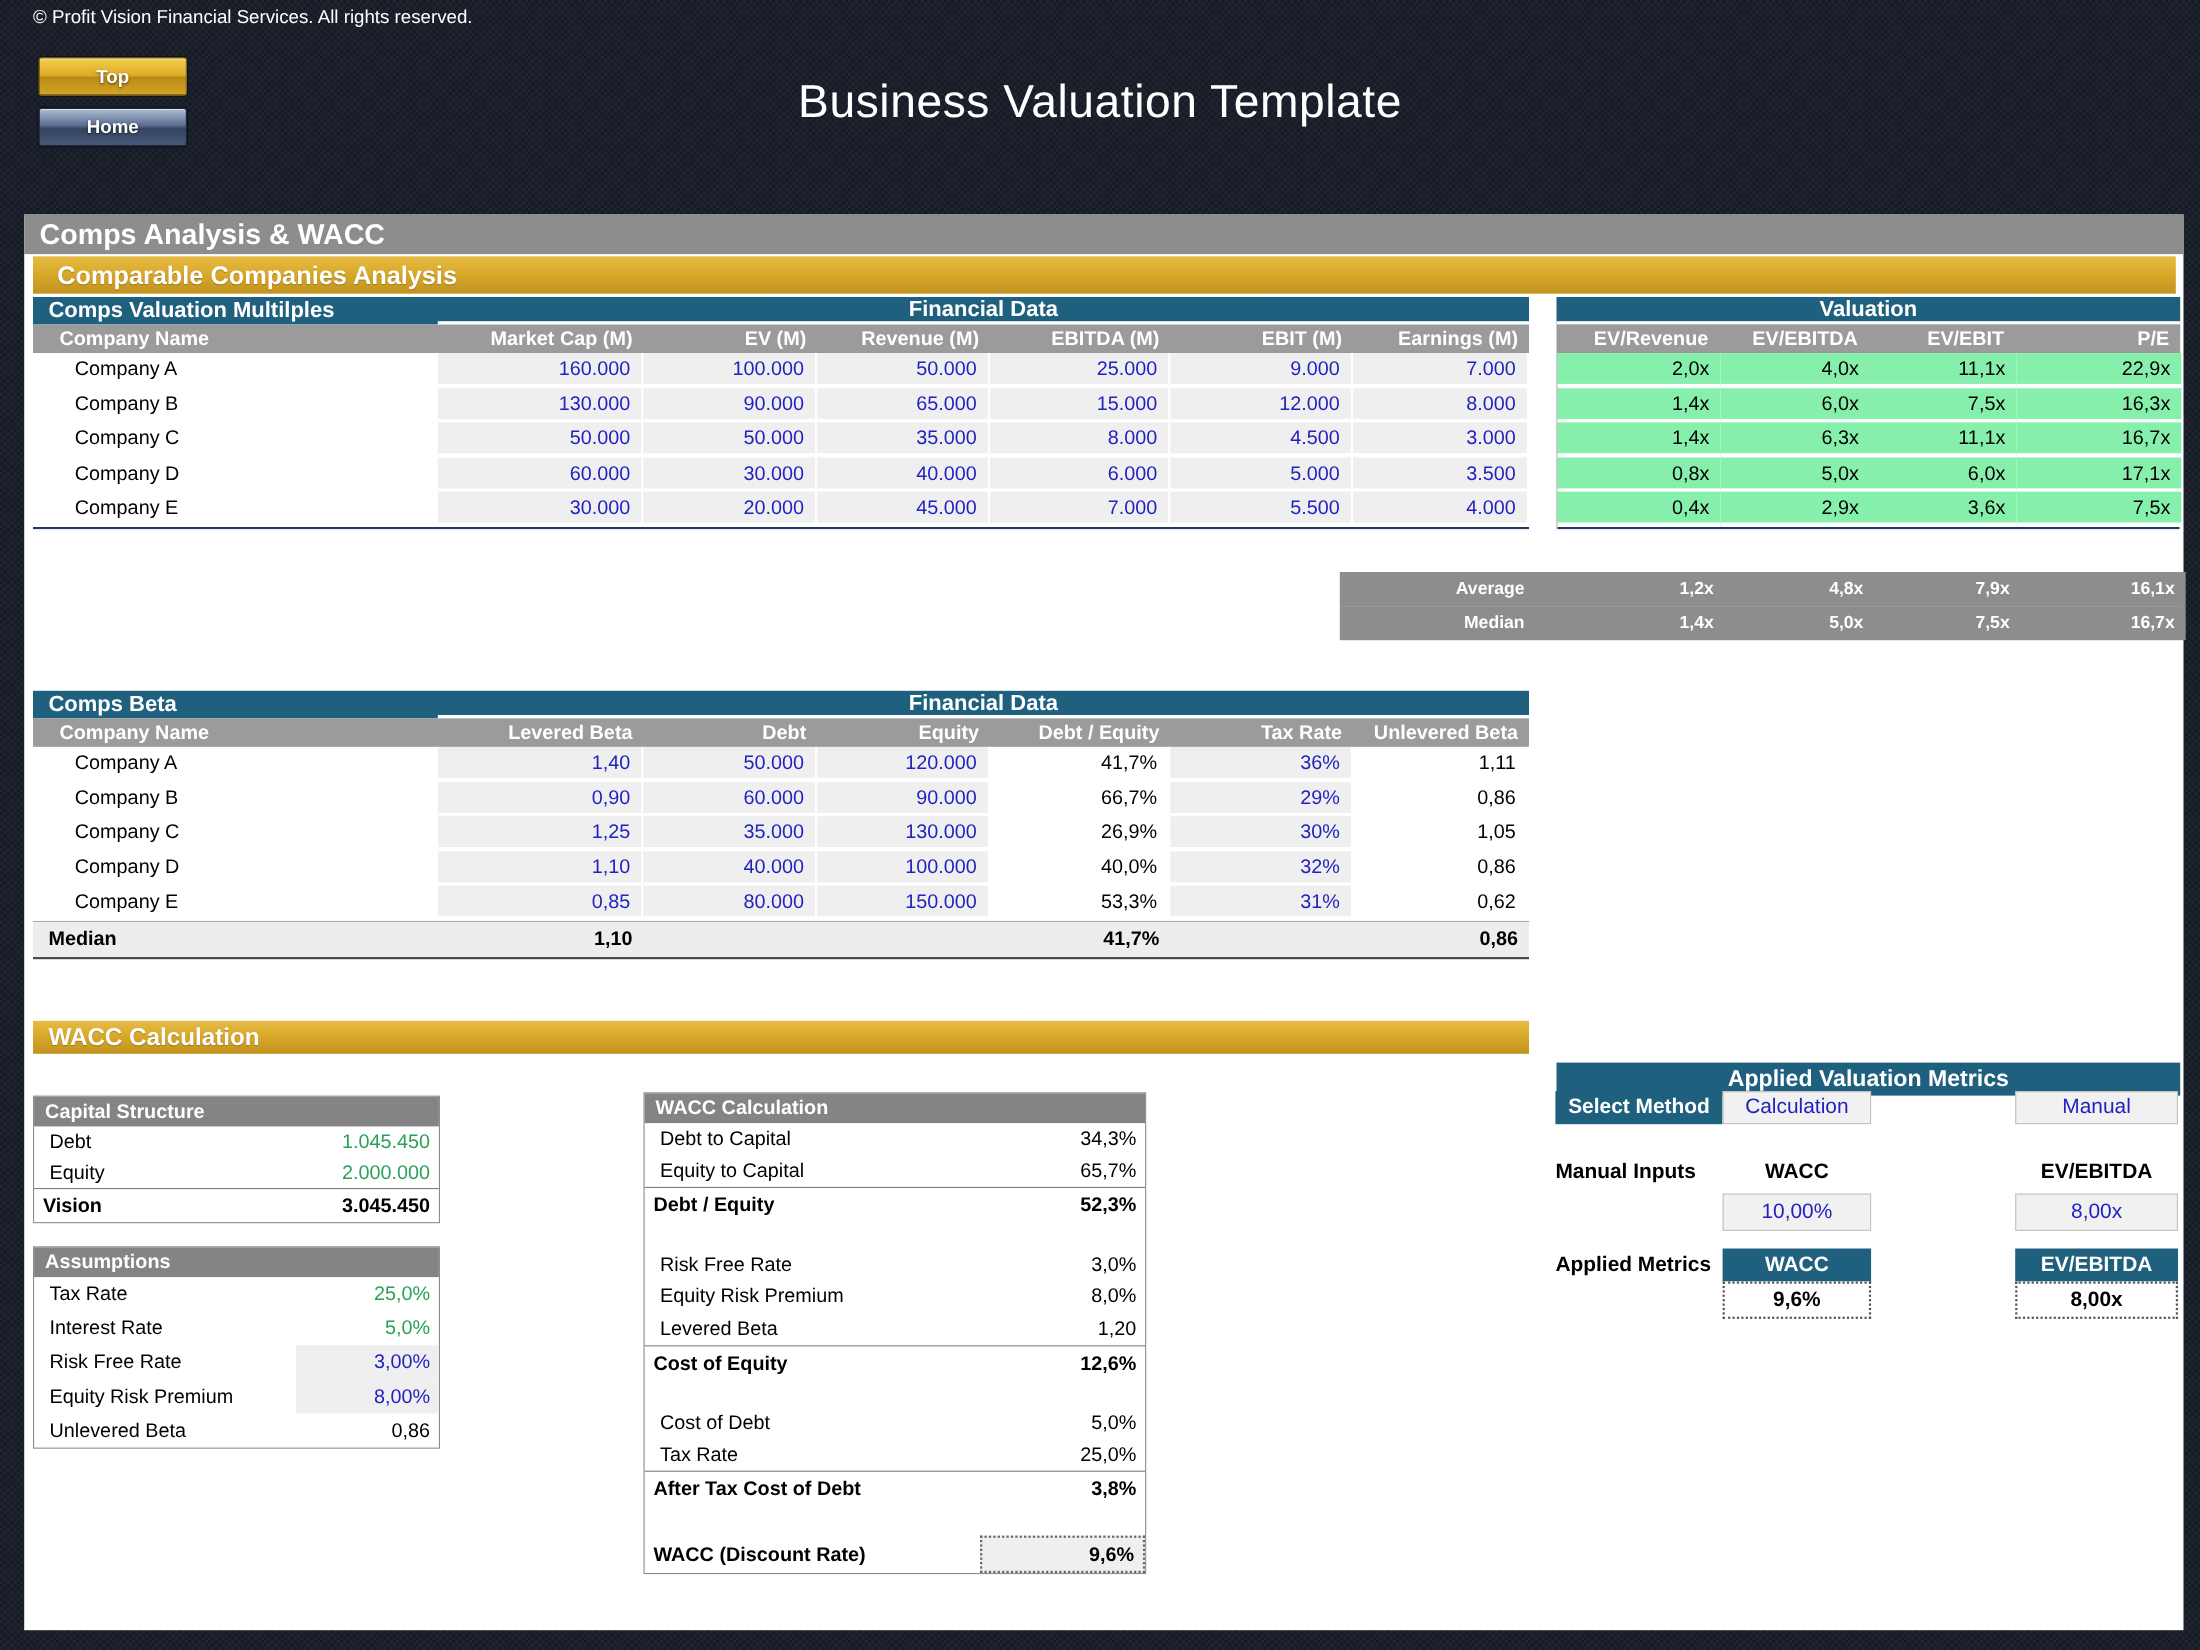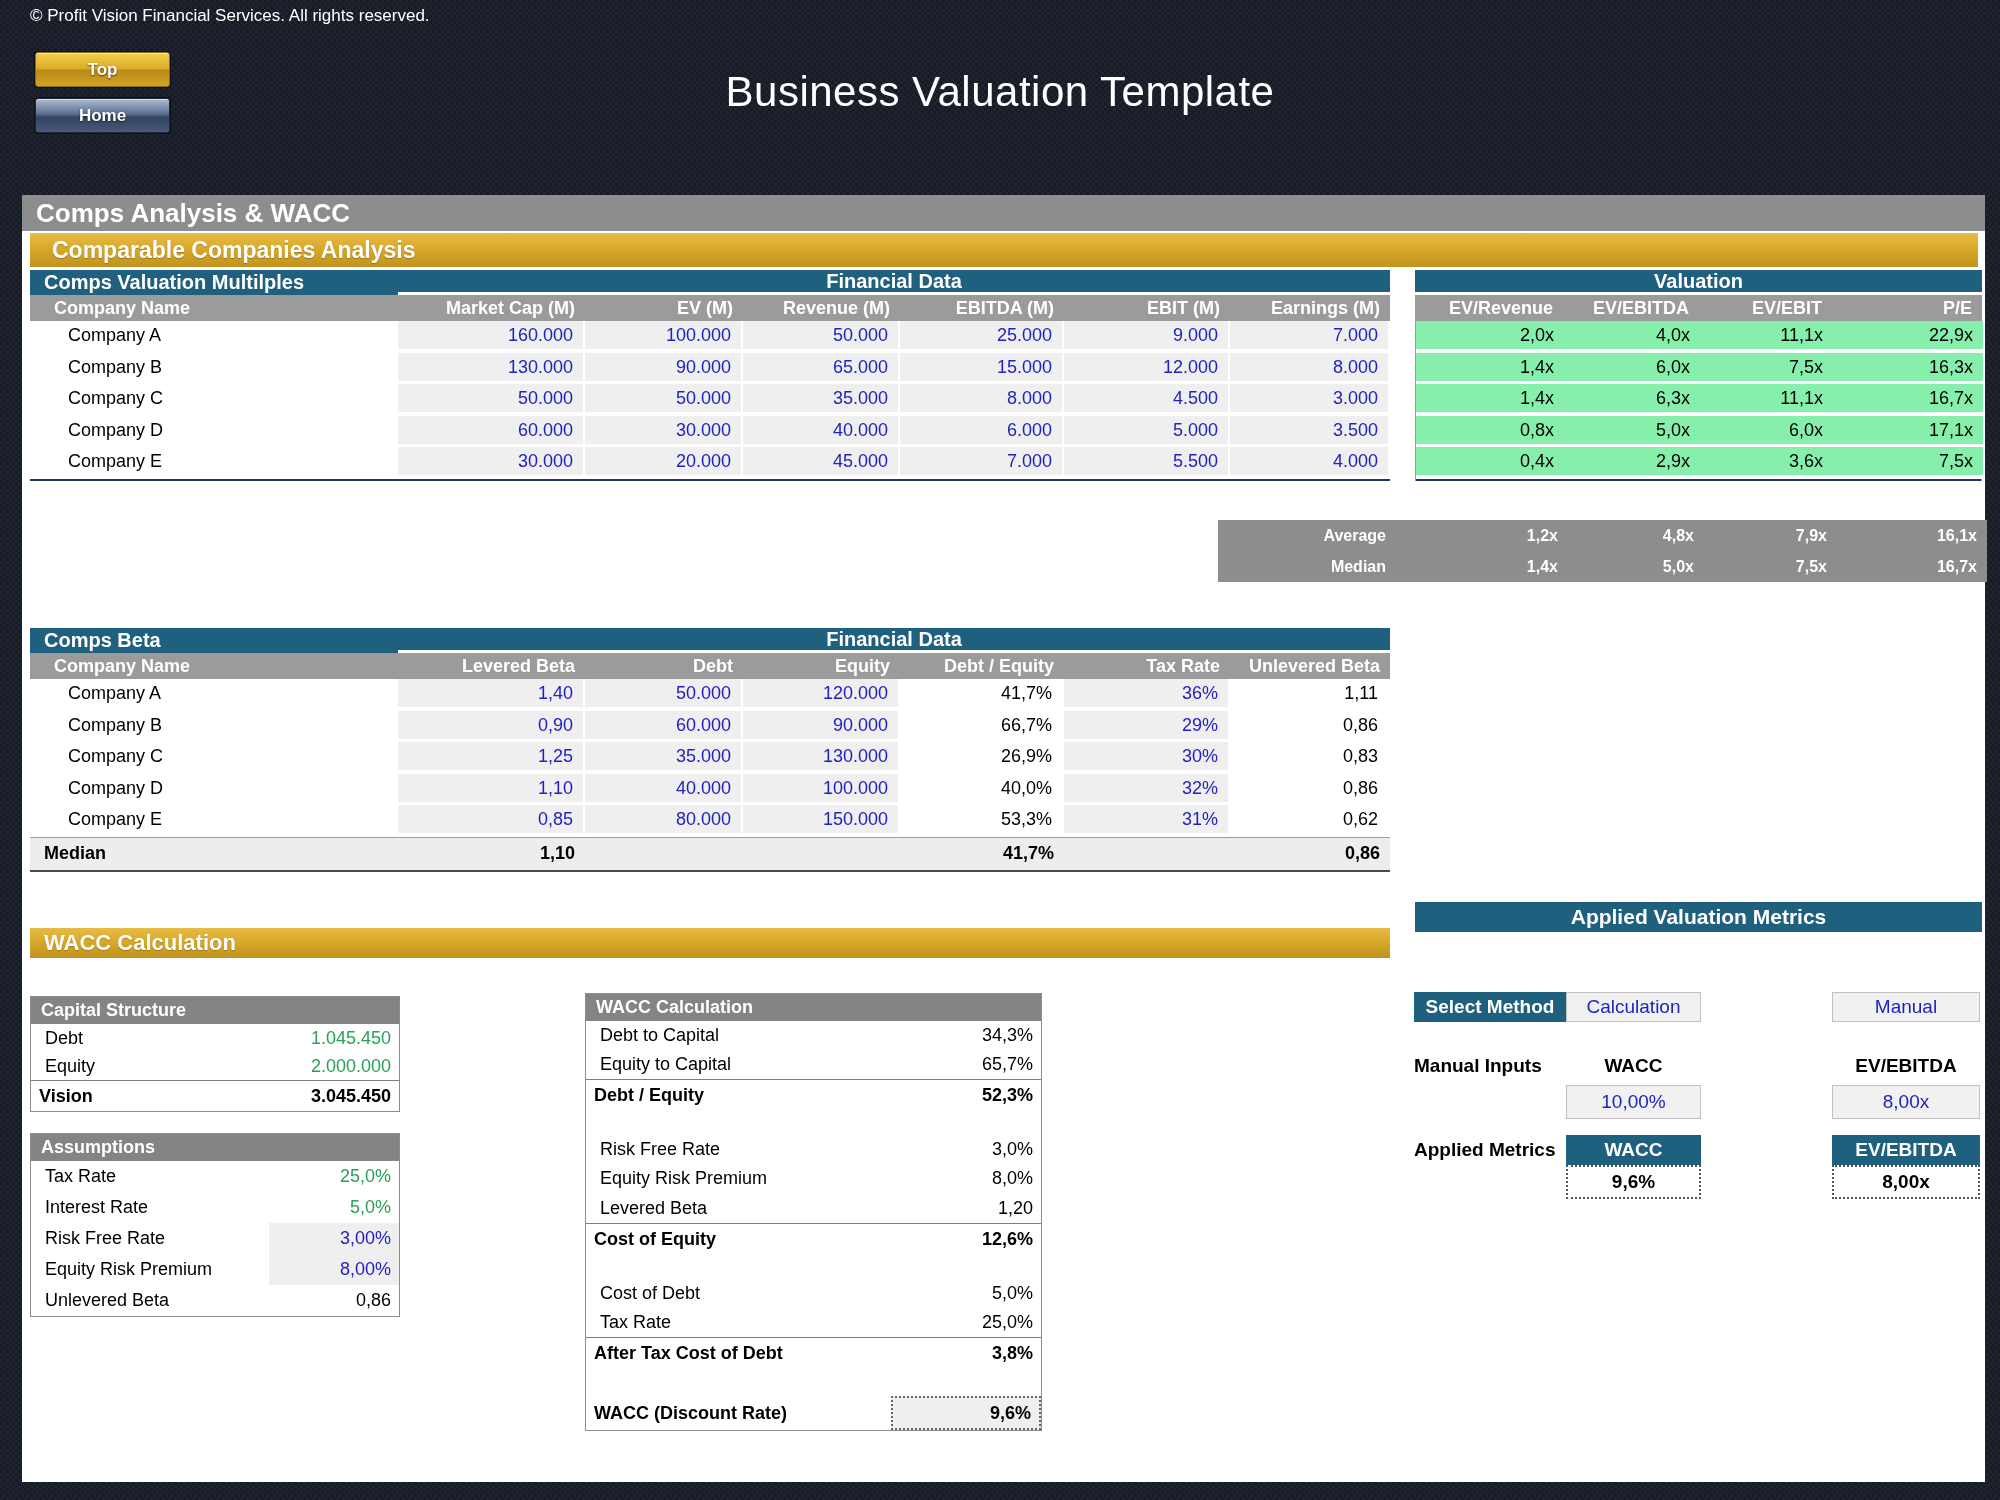--- a/index.html
+++ b/index.html
@@ -240,21 +240,21 @@
         <div class="c in">29%</div>
         <div class="c calc">0,86</div>
       </div>
       <div class="grid7 trow">
         <div class="c name">Company C</div>
         <div class="c in">1,25</div>
         <div class="c in">35.000</div>
         <div class="c in">130.000</div>
         <div class="c calc">26,9%</div>
         <div class="c in">30%</div>
-        <div class="c calc">0,83</div>
+        <div class="c calc">1,05</div>
       </div>
       <div class="grid7 trow">
         <div class="c name">Company D</div>
         <div class="c in">1,10</div>
         <div class="c in">40.000</div>
         <div class="c in">100.000</div>
         <div class="c calc">40,0%</div>
         <div class="c in">32%</div>
         <div class="c calc">0,86</div>
       </div>
@@ -272,21 +272,21 @@
         <div class="med">1,10</div>
         <div class="med"></div>
         <div class="med"></div>
         <div class="med">41,7%</div>
         <div class="med"></div>
         <div class="med">0,86</div>
       </div>
     </div>
 
     <div class="gold-bar2">WACC Calculation</div>
-    <div class="teal" style="position:absolute;left:1393px;top:707px;width:567px;height:30px;text-align:center;line-height:30px;font-size:21px;">Applied Valuation Metrics</div>
+    <div class="teal" style="position:absolute;left:1393px;top:771px;width:567px;height:30px;text-align:center;line-height:30px;font-size:21px;">Applied Valuation Metrics</div>
 
     <div class="smalltbl" style="left:8px;top:801px;width:370px;">
       <div class="smallhead">Capital Structure</div>
       <div class="srow" style="height:28px;">
         <div class="lbl">Debt</div>
         <div class="v green">1.045.450</div>
       </div>
       <div class="srow" style="height:28px;">
         <div class="lbl">Equity</div>
         <div class="v green">2.000.000</div>

